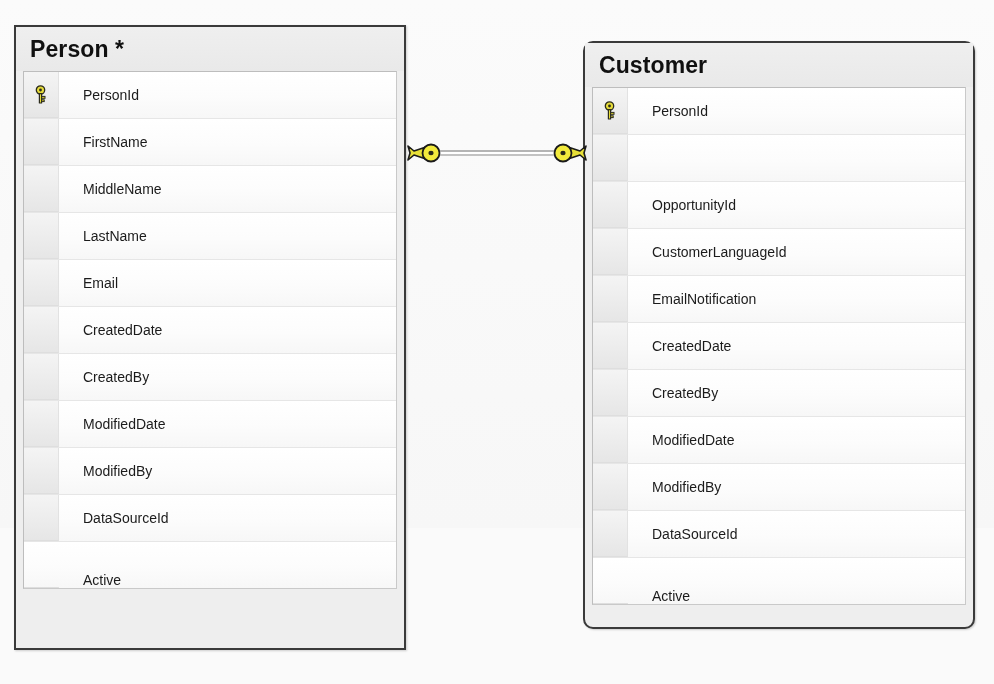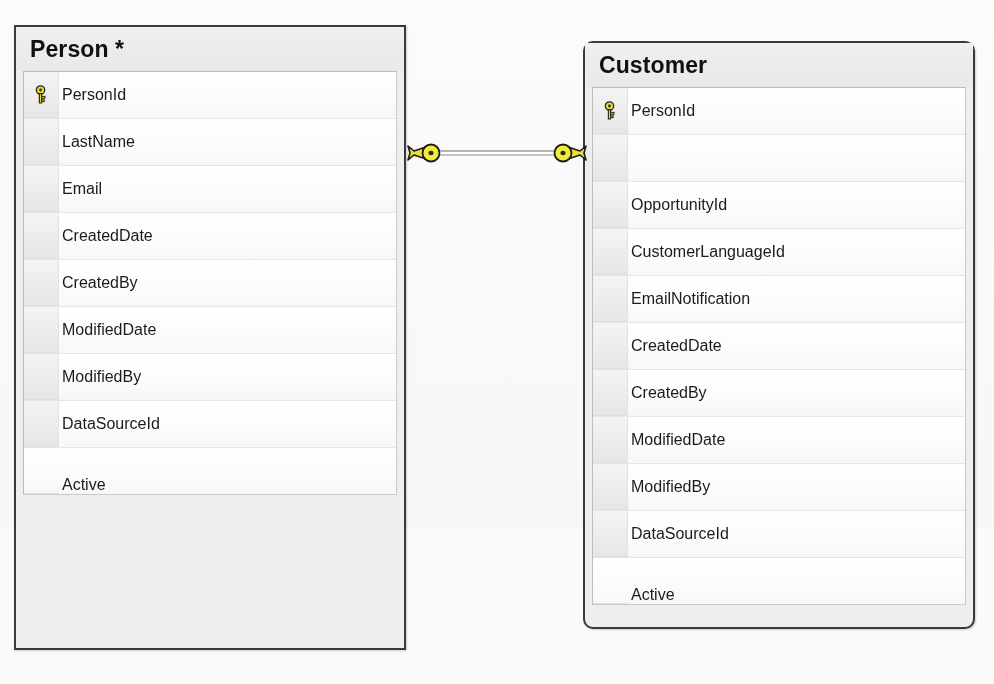--- a/index.html
+++ b/index.html
@@ -81,22 +81,22 @@
     background: linear-gradient(180deg,#f4f4f4 0%, #ededed 50%, #e6e6e6 100%);
     display: flex;
     align-items: center;
     justify-content: center;
   }
 
   .row-label {
     flex: 1 1 auto;
     display: flex;
     align-items: center;
-    padding-left: 3px;
-    font-size: 16px;
+    padding-left: 24px;
+    font-size: 14px;
     color: #1b1b1b;
     white-space: nowrap;
     overflow: hidden;
   }
 
   
   .key-icon { display: block; }
 
   
   #relationship {
@@ -119,20 +119,28 @@
               <circle cx="7.5" cy="5" r="1.4" fill="#2b2b1c"></circle>
               <path d="M6.4 8.6 L6.4 18 L8.6 18 L8.6 8.6 Z" fill="#e6dc3a" stroke="#2b2b1c" stroke-width="1.2" stroke-linejoin="round"></path>
               <rect x="8.6" y="11.4" width="3.4" height="1.9" fill="#e6dc3a" stroke="#2b2b1c" stroke-width="1"></rect>
               <rect x="8.6" y="14.8" width="2.6" height="1.8" fill="#e6dc3a" stroke="#2b2b1c" stroke-width="1"></rect>
             </svg>
           </div>
           <div class="row-label">PersonId</div>
         </div>
         <div class="col-row">
           <div class="row-gutter"></div>
+          <div class="row-label">FirstName</div>
+        </div>
+        <div class="col-row">
+          <div class="row-gutter"></div>
+          <div class="row-label">MiddleName</div>
+        </div>
+        <div class="col-row">
+          <div class="row-gutter"></div>
           <div class="row-label">LastName</div>
         </div>
         <div class="col-row">
           <div class="row-gutter"></div>
           <div class="row-label">Email</div>
         </div>
         <div class="col-row">
           <div class="row-gutter"></div>
           <div class="row-label">CreatedDate</div>
         </div>

